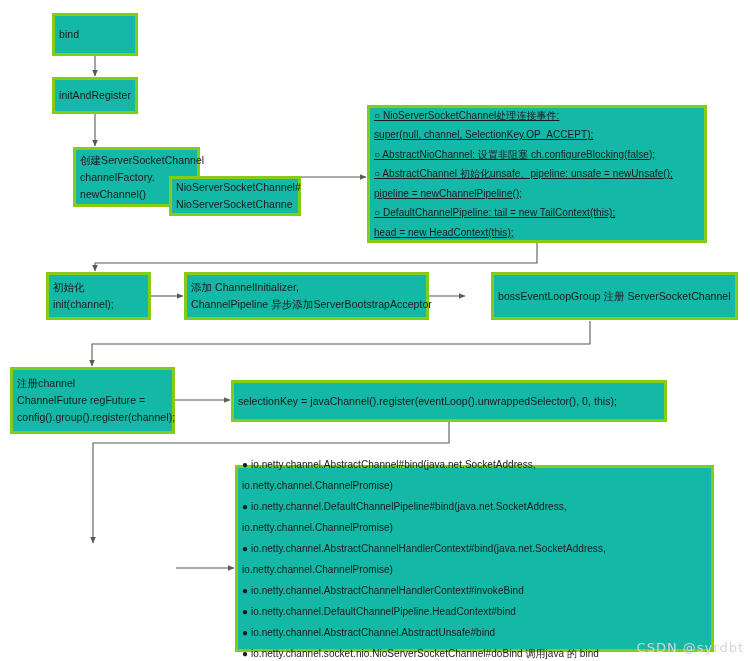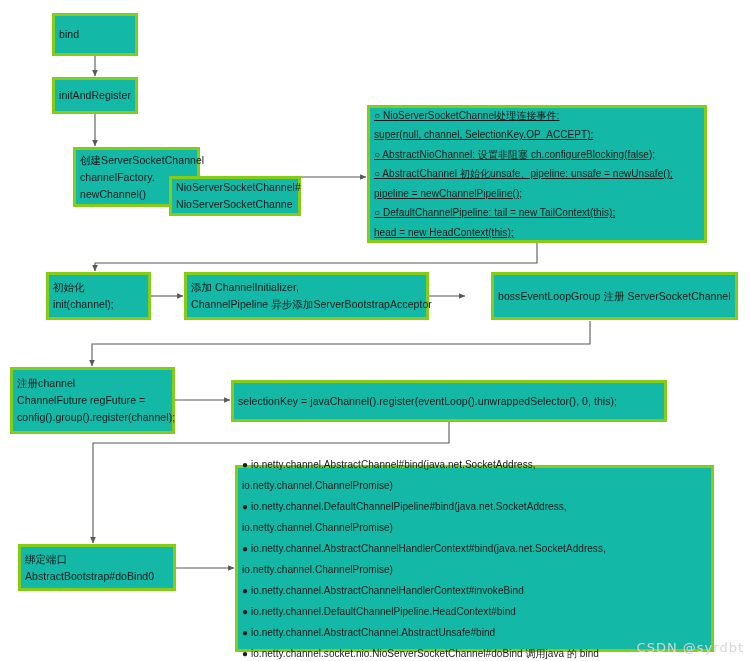--- a/index.html
+++ b/index.html
@@ -145,24 +145,20 @@
   <div class="node" style="left:10px; top:367px; width:165px; height:67px;">
     <span class="ln">注册channel</span>
     <span class="ln">ChannelFuture regFuture =</span>
     <span class="ln">config().group().register(channel);</span>
   </div>
 
   <div class="node" style="left:231px; top:380px; width:436px; height:42px;">
     <span class="ln">selectionKey = javaChannel().register(eventLoop().unwrappedSelector(), 0, this);</span>
   </div>
 
-  <div class="node" style="left:18px; top:544px; width:158px; height:47px;">
-    <span class="ln">绑定端口</span>
-    <span class="ln">AbstractBootstrap#doBind0</span>
-  </div>
 
   <div class="node bullets" style="left:235px; top:465px; width:479px; height:187px;">
     <span class="ln">● io.netty.channel.AbstractChannel#bind(java.net.SocketAddress,</span>
     <span class="ln">io.netty.channel.ChannelPromise)</span>
     <span class="ln">● io.netty.channel.DefaultChannelPipeline#bind(java.net.SocketAddress,</span>
     <span class="ln">io.netty.channel.ChannelPromise)</span>
     <span class="ln">● io.netty.channel.AbstractChannelHandlerContext#bind(java.net.SocketAddress,</span>
     <span class="ln">io.netty.channel.ChannelPromise)</span>
     <span class="ln">● io.netty.channel.AbstractChannelHandlerContext#invokeBind</span>
     <span class="ln">● io.netty.channel.DefaultChannelPipeline.HeadContext#bind</span>

